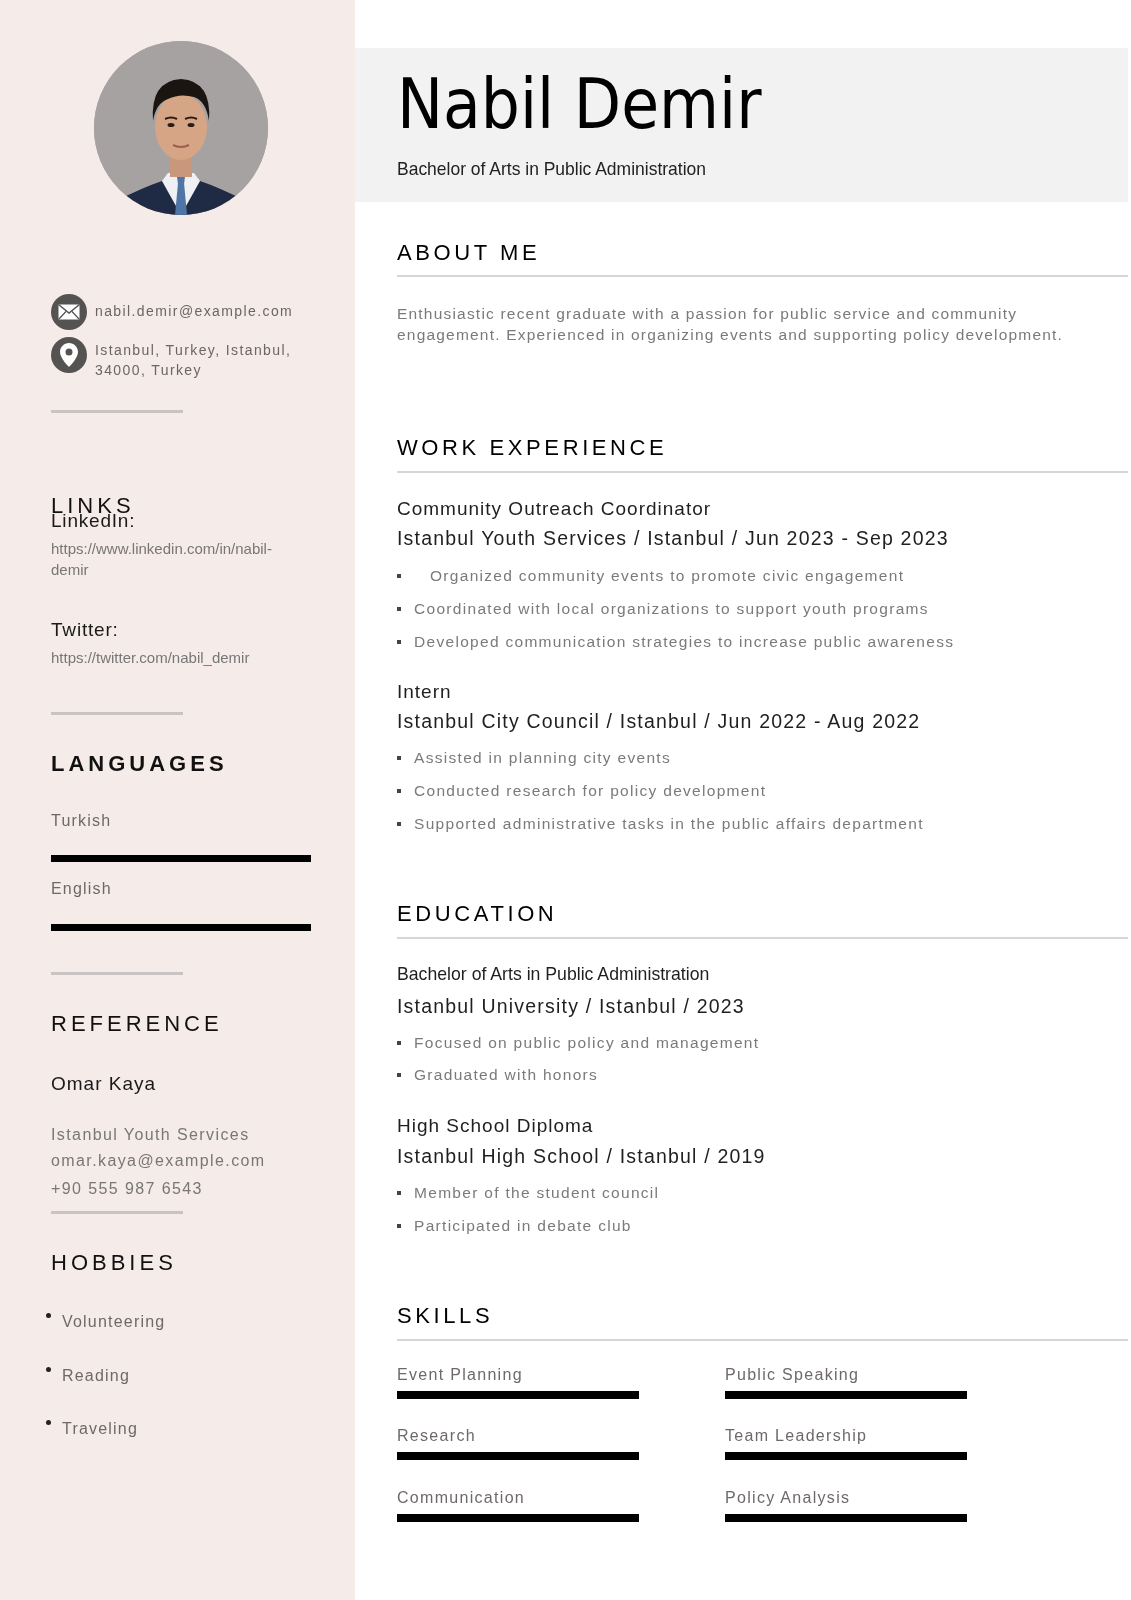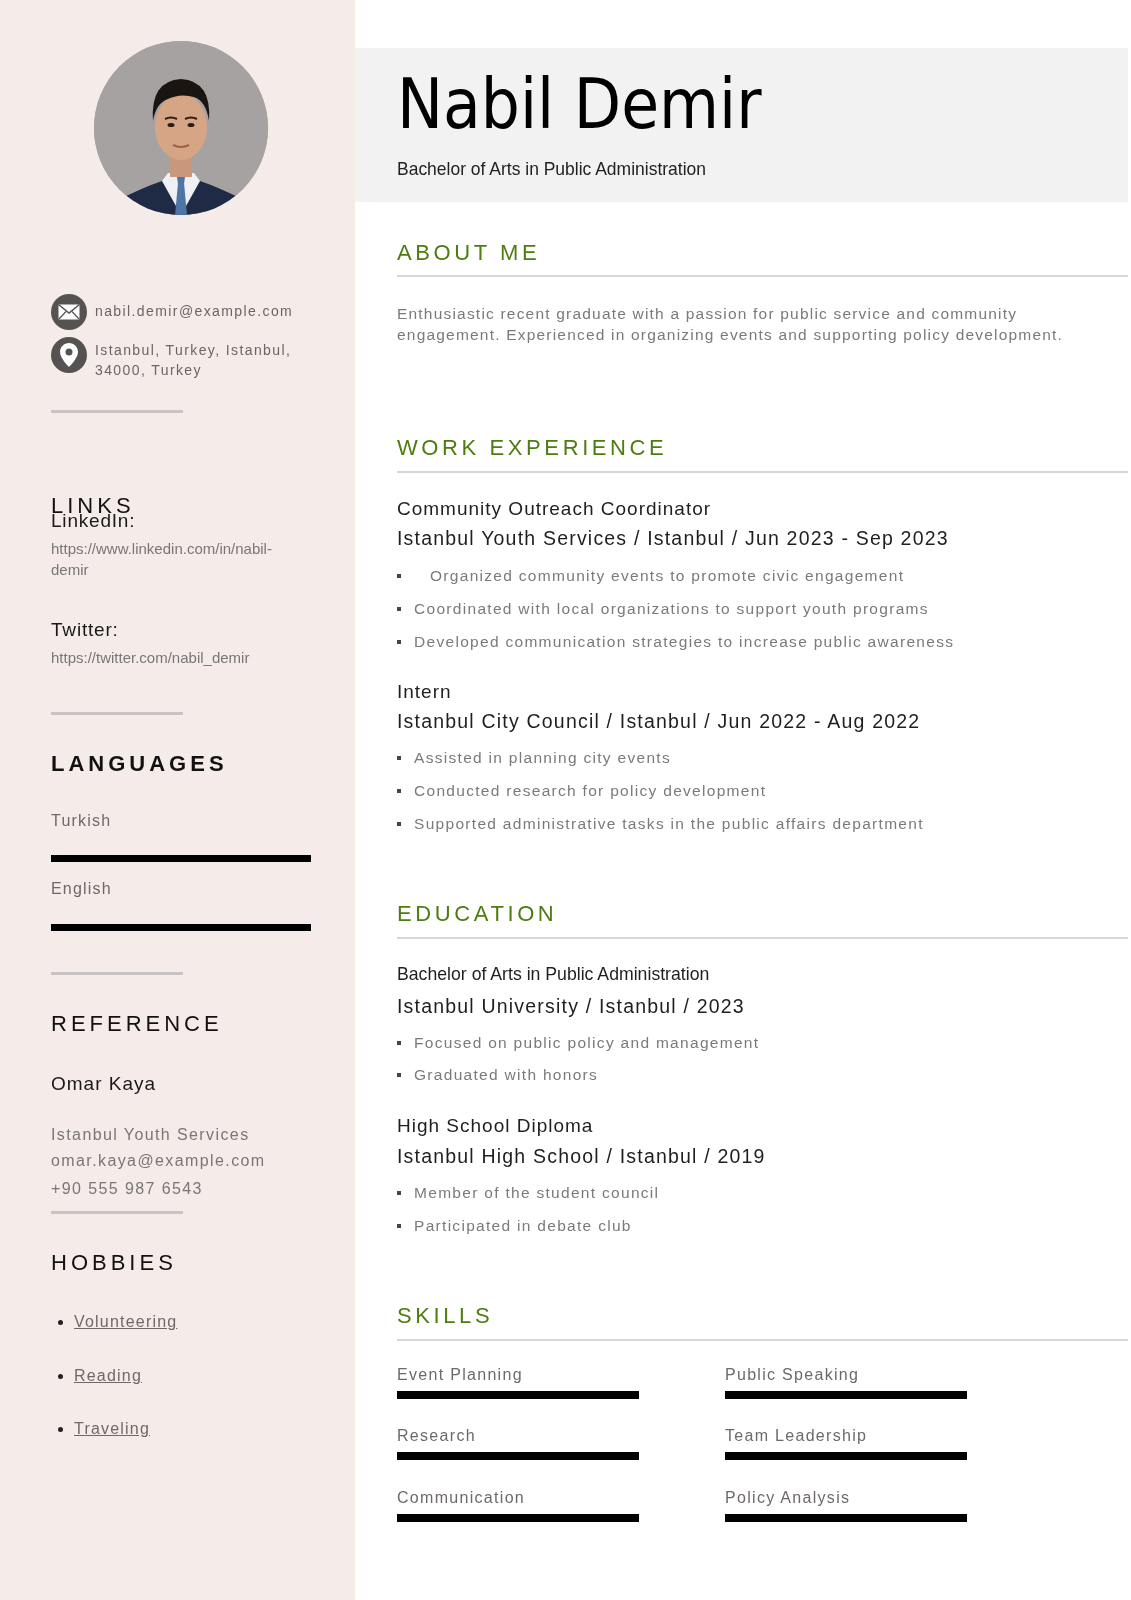--- a/index.html
+++ b/index.html
@@ -40,37 +40,37 @@
 
     .link-label { position: absolute; left: 51px; font-size: 19px; color: #1a1a1a; letter-spacing: 0.8px; }
     .link-url { position: absolute; left: 51px; width: 270px; font-size: 15px; color: #777; line-height: 21px; }
 
     .lang-label { position: absolute; left: 51px; font-size: 16px; color: #6e6968; letter-spacing: 1.2px; }
     .lang-bar { position: absolute; left: 51px; width: 260px; height: 7px; background: #000; }
 
     .ref-name { position: absolute; left: 51px; font-size: 19px; color: #1a1a1a; letter-spacing: 1px; }
     .ref-line { position: absolute; left: 51px; font-size: 16px; color: #777; letter-spacing: 1.4px; margin-top: 26px; }
 
-    .hobby { position: absolute; left: 55px; font-size: 16px; color: #6e6968; letter-spacing: 1.2px; display: flex; align-items: center; text-decoration: underline; }
+    .hobby { position: absolute; left: 43px; font-size: 16px; color: #6e6968; letter-spacing: 1.2px; display: flex; align-items: flex-start; }
     .hobby .dot { width: 5px; height: 5px; background: #222; border-radius: 50%; margin: 0 11px 0 3px; }
 
     
     .header-band {
       position: absolute; left: 355px; top: 48px; width: 773px; height: 154px; background: #f2f2f2;
     }
     .name {
       position: absolute; left: 397px; top: 63px; font-size: 70px; font-weight: normal; color: #000;
       letter-spacing: 0px; font-family: "DejaVu Sans", sans-serif; transform: scaleX(0.88); transform-origin: left top;
     }
     .subtitle {
       position: absolute; left: 397px; top: 158px; font-size: 19px; color: #222; transform: scaleX(0.92); transform-origin: left top;
     }
 
     .sec-h {
-      position: absolute; left: 397px; font-size: 22px; letter-spacing: 3.6px; color: #4d7c0f; font-weight: normal;
+      position: absolute; left: 397px; font-size: 22px; letter-spacing: 3.6px; color: #000000; font-weight: normal;
     }
     .sec-rule { position: absolute; left: 397px; width: 731px; height: 2px; background: #d6d6d6; }
 
     .about {
       position: absolute; left: 397px; top: 303px; width: 700px; font-size: 15.5px; line-height: 21px;
       color: #7a7a7a; letter-spacing: 1.2px;
     }
 
     .job-title { position: absolute; left: 397px; font-size: 19px; color: #1f1f1f; letter-spacing: 1px; }
     .job-meta  { position: absolute; left: 397px; font-size: 19.5px; color: #1f1f1f; letter-spacing: 1.2px; }

